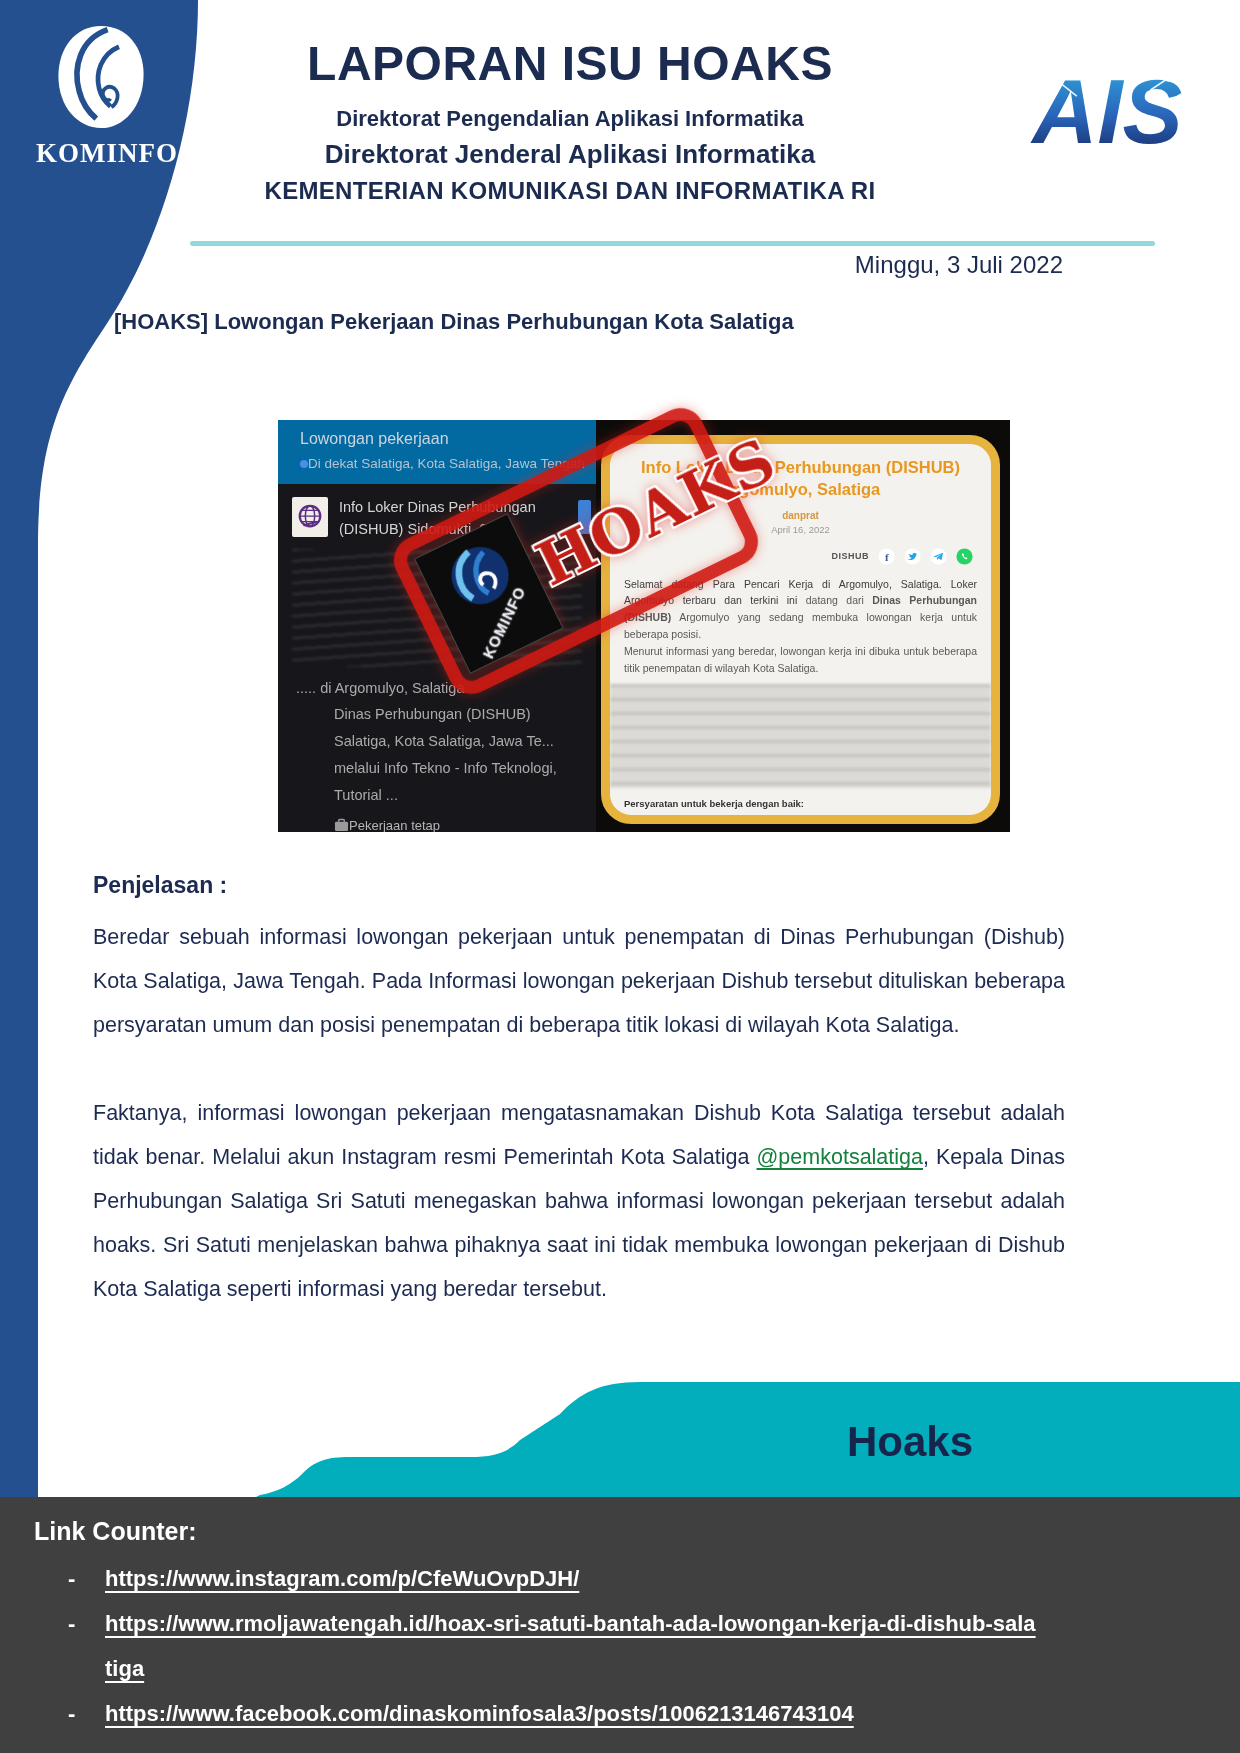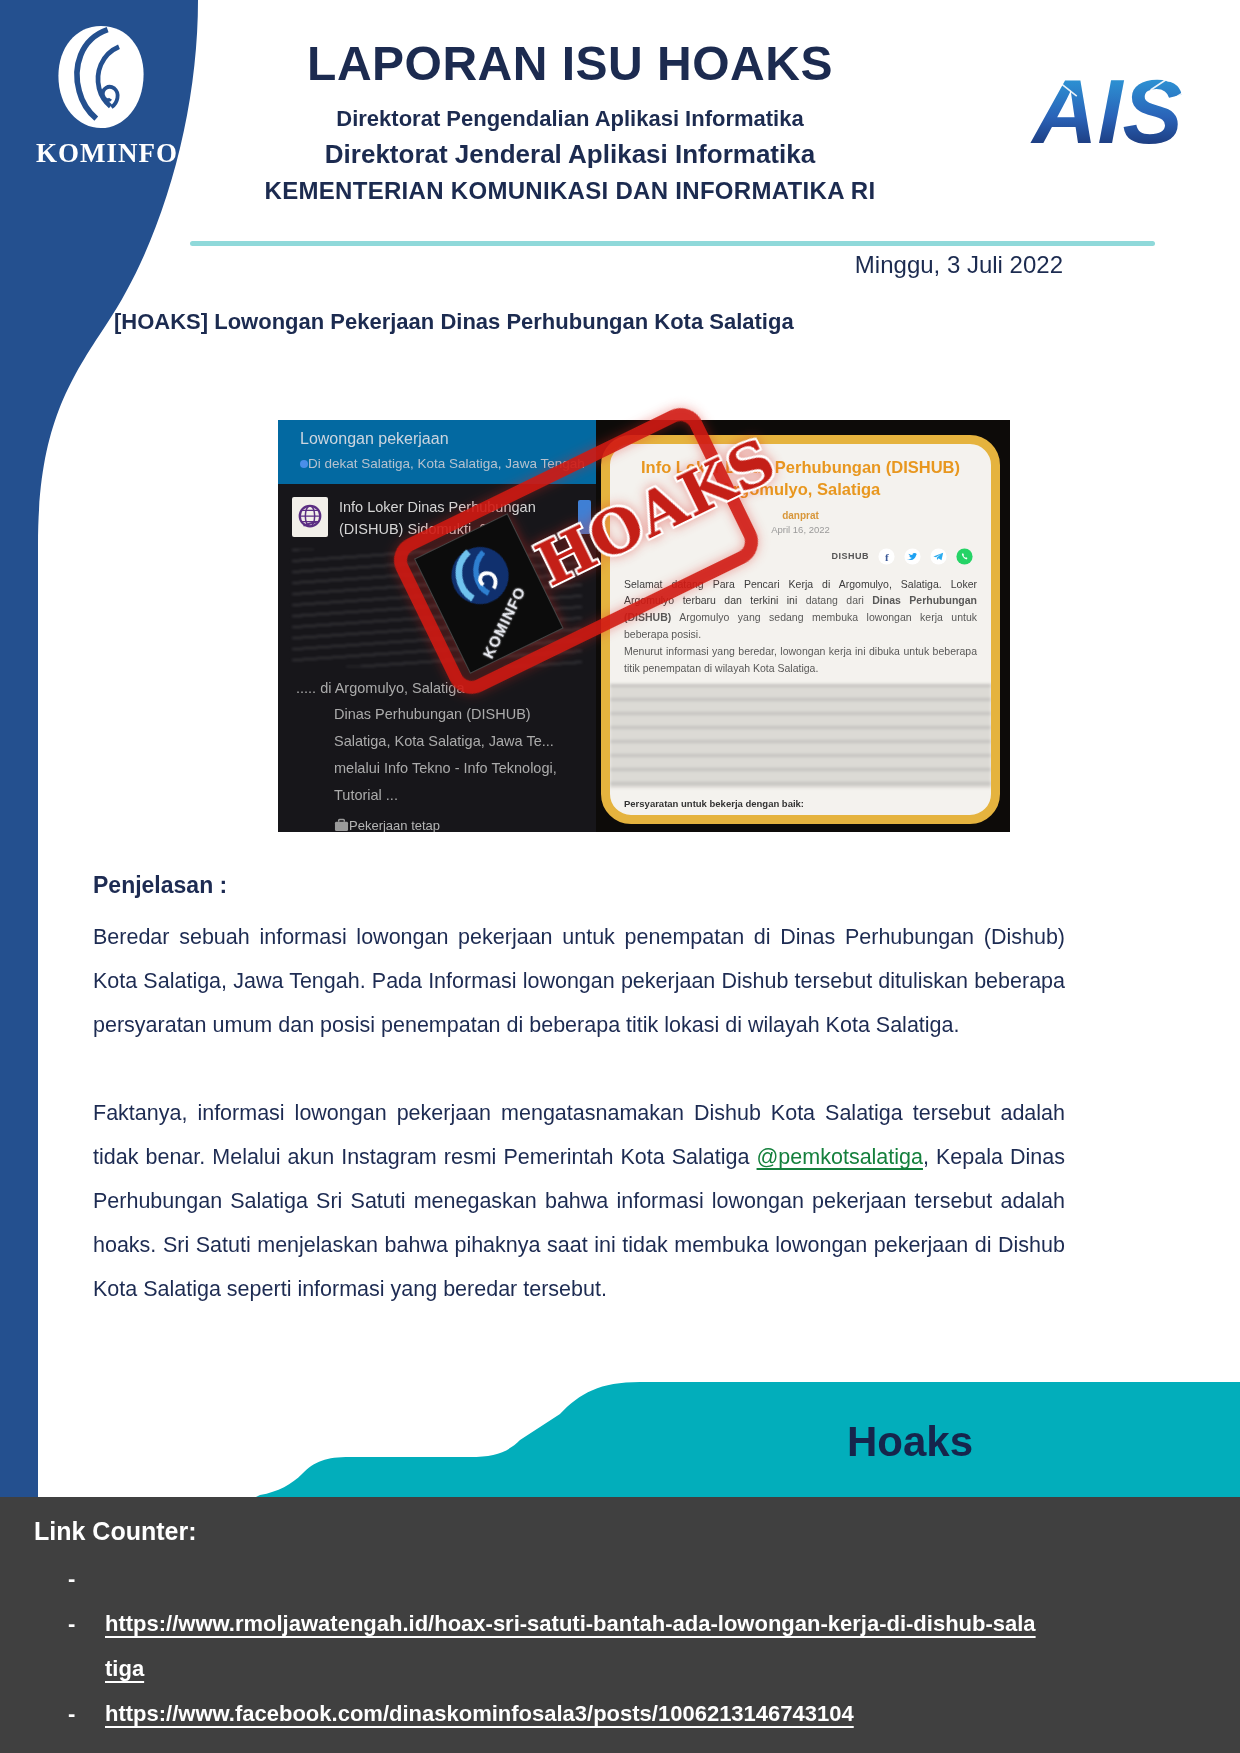--- a/index.html
+++ b/index.html
@@ -254,20 +254,23 @@
 <svg class="wave" viewBox="0 0 1240 119" preserveAspectRatio="none">
   <path d="M260 117 C278 114 292 106 302 96 C315 83 326 79 350 79 H470 C495 79 508 74 520 62 L560 36 C580 15 600 4 640 4 H1240 V119 H256 Z" fill="#02aebb"></path>
 </svg>
 <div class="verdict">Hoaks</div>
 
 <div class="footer">
   <div class="f-h">Link Counter:</div>
   <div class="f-list">
     <div class="f-item">
       <span class="f-dash">-</span>
+      <div class="f-link">
+        <div>https://www.instagram.com/p/CfeWuOvpDJH/</div>
+      </div>
     </div>
     <div class="f-item">
       <span class="f-dash">-</span>
       <div class="f-link">
         <div>https://www.rmoljawatengah.id/hoax-sri-satuti-bantah-ada-lowongan-kerja-di-dishub-sala</div>
         <div>tiga</div>
       </div>
     </div>
     <div class="f-item">
       <span class="f-dash">-</span>

